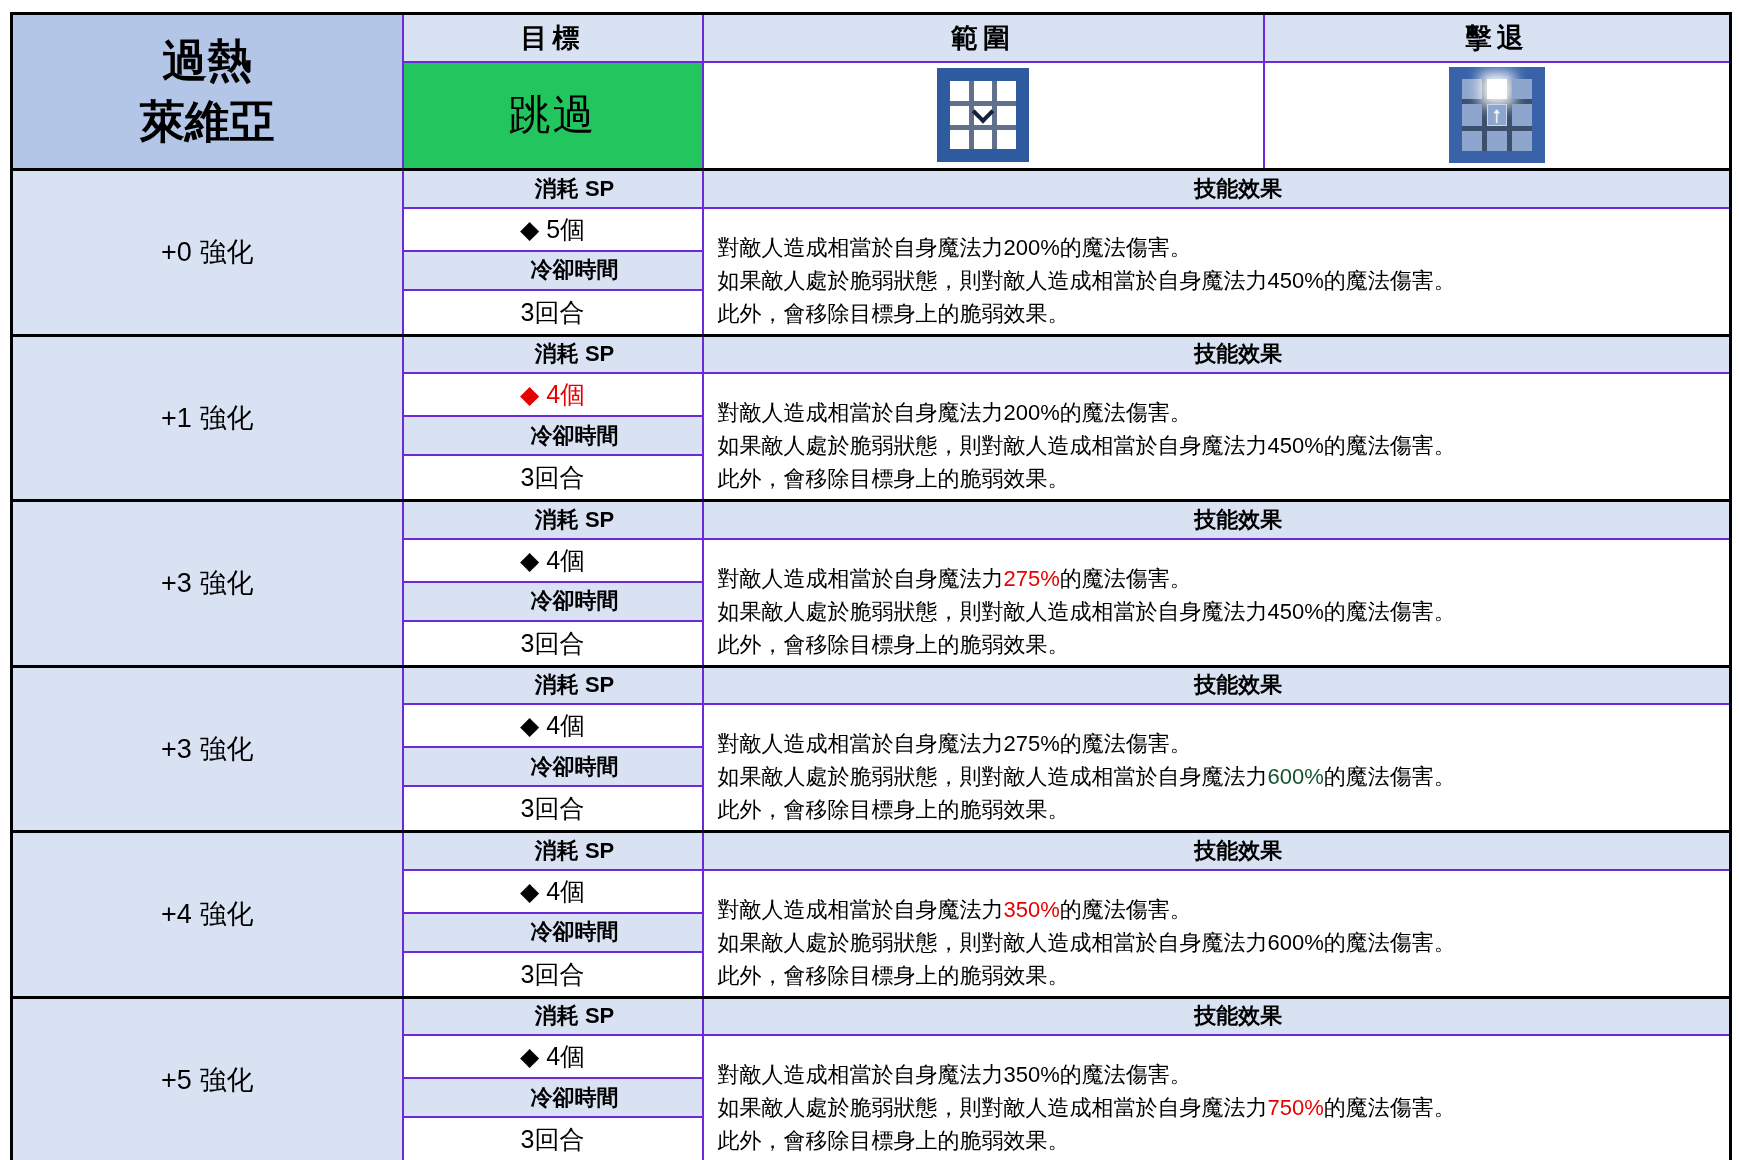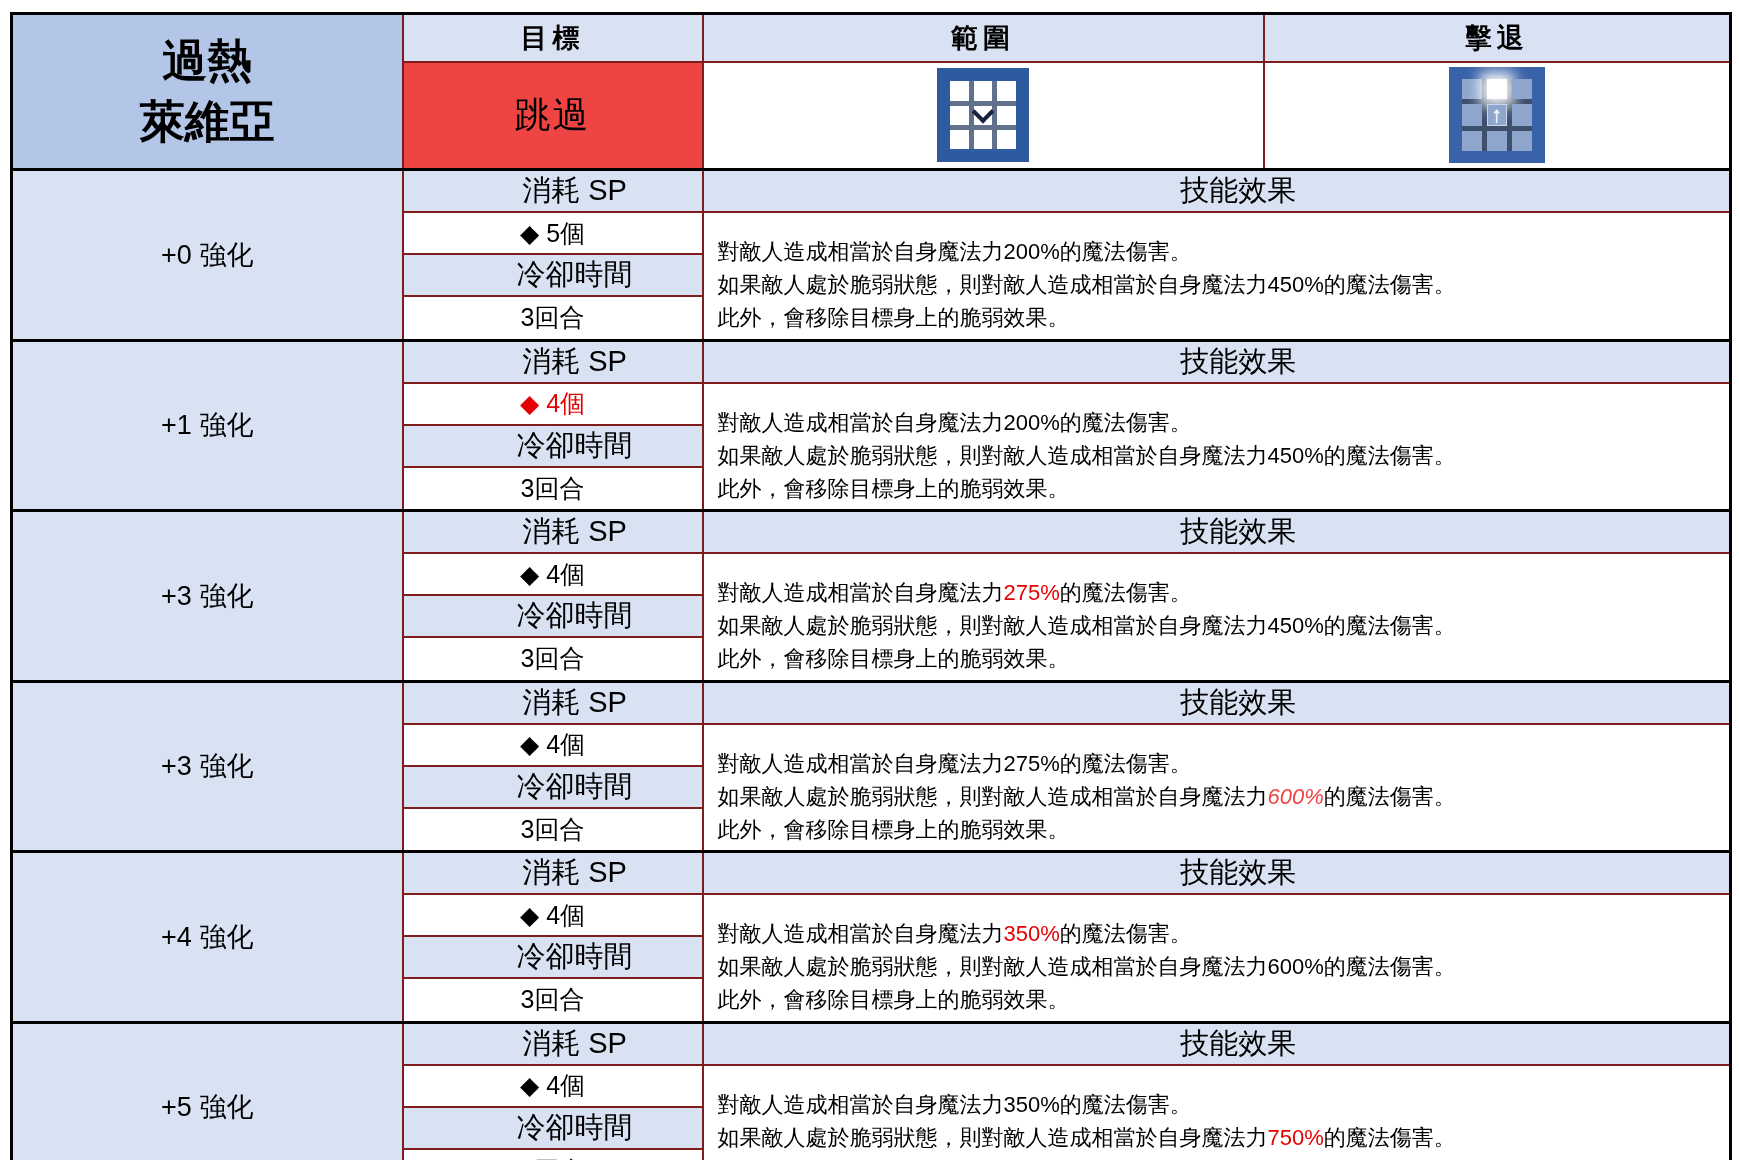--- a/index.html
+++ b/index.html
@@ -18,21 +18,21 @@
   }
   table.skill-table {
     position: absolute;
     left: 10px;
     top: 12px;
     border-collapse: collapse;
     table-layout: fixed;
     border: 3px solid #000;
   }
   td {
-    border: 2px solid #7f1d1d;
+    border: 2px solid #6d28d9;
     text-align: center;
     vertical-align: middle;
     overflow: hidden;
     padding: 0;
   }
   
   col.c1 { width: 391px; }
   col.c2 { width: 300px; }
   col.c3 { width: 561px; }
   col.c4 { width: 467px; }
@@ -52,33 +52,33 @@
     line-height: 1.35;
   }
   td.top-hdr {
     background: var(--hdr-bg, #d9e2f3);
     font-size: 27px;
     font-weight: bold;
     letter-spacing: 5px;
     margin-left: 32px;
   }
   td.skip-cell {
-    background: #ef4444;
-    font-size: 36px;
+    background: #22c55e;
+    font-size: 42px;
     letter-spacing: 2px;
   }
   td.icon-cell { background: #fff; }
   td.label-cell {
     background: var(--hdr-bg, #d9e2f3);
     font-size: 27px;
   }
   td.sub-hdr {
     background: var(--hdr-bg, #d9e2f3);
-    font-size: 29px;
-    font-weight: normal;
+    font-size: 22px;
+    font-weight: bold;
     padding-left: 44px;
   }
   td.value-cell {
     background: #fff;
     font-size: 25px;
   }
   td.effect-cell {
     background: #fff;
     text-align: left;
     font-size: 22px;
@@ -264,21 +264,21 @@
 
     <tr class="block-start r-a">
       <td class="label-cell" rowspan="4">+3 強化</td>
       <td class="sub-hdr">消耗 SP</td>
       <td class="sub-hdr" colspan="2">技能效果</td>
     </tr>
     <tr class="r-b">
       <td class="value-cell">◆ 4個</td>
       <td class="effect-cell" rowspan="3" colspan="2">
             <div class="effect-line"><span>對敵人造成相當於自身魔法力275%的魔法傷害。</span></div>
-            <div class="effect-line"><span>如果敵人處於脆弱狀態，則對敵人造成相當於自身魔法力</span><span style="color: #ef4444; font-style: italic;">600%</span><span>的魔法傷害。</span></div>
+            <div class="effect-line"><span>如果敵人處於脆弱狀態，則對敵人造成相當於自身魔法力</span><span style="color: #14532d;">600%</span><span>的魔法傷害。</span></div>
             <div class="effect-line"><span>此外，會移除目標身上的脆弱效果。</span></div>
           </td>
     </tr>
     <tr class="r-c">
       <td class="sub-hdr">冷卻時間</td>
     </tr>
     <tr class="r-d">
       <td class="value-cell">3回合</td>
     </tr>
 

